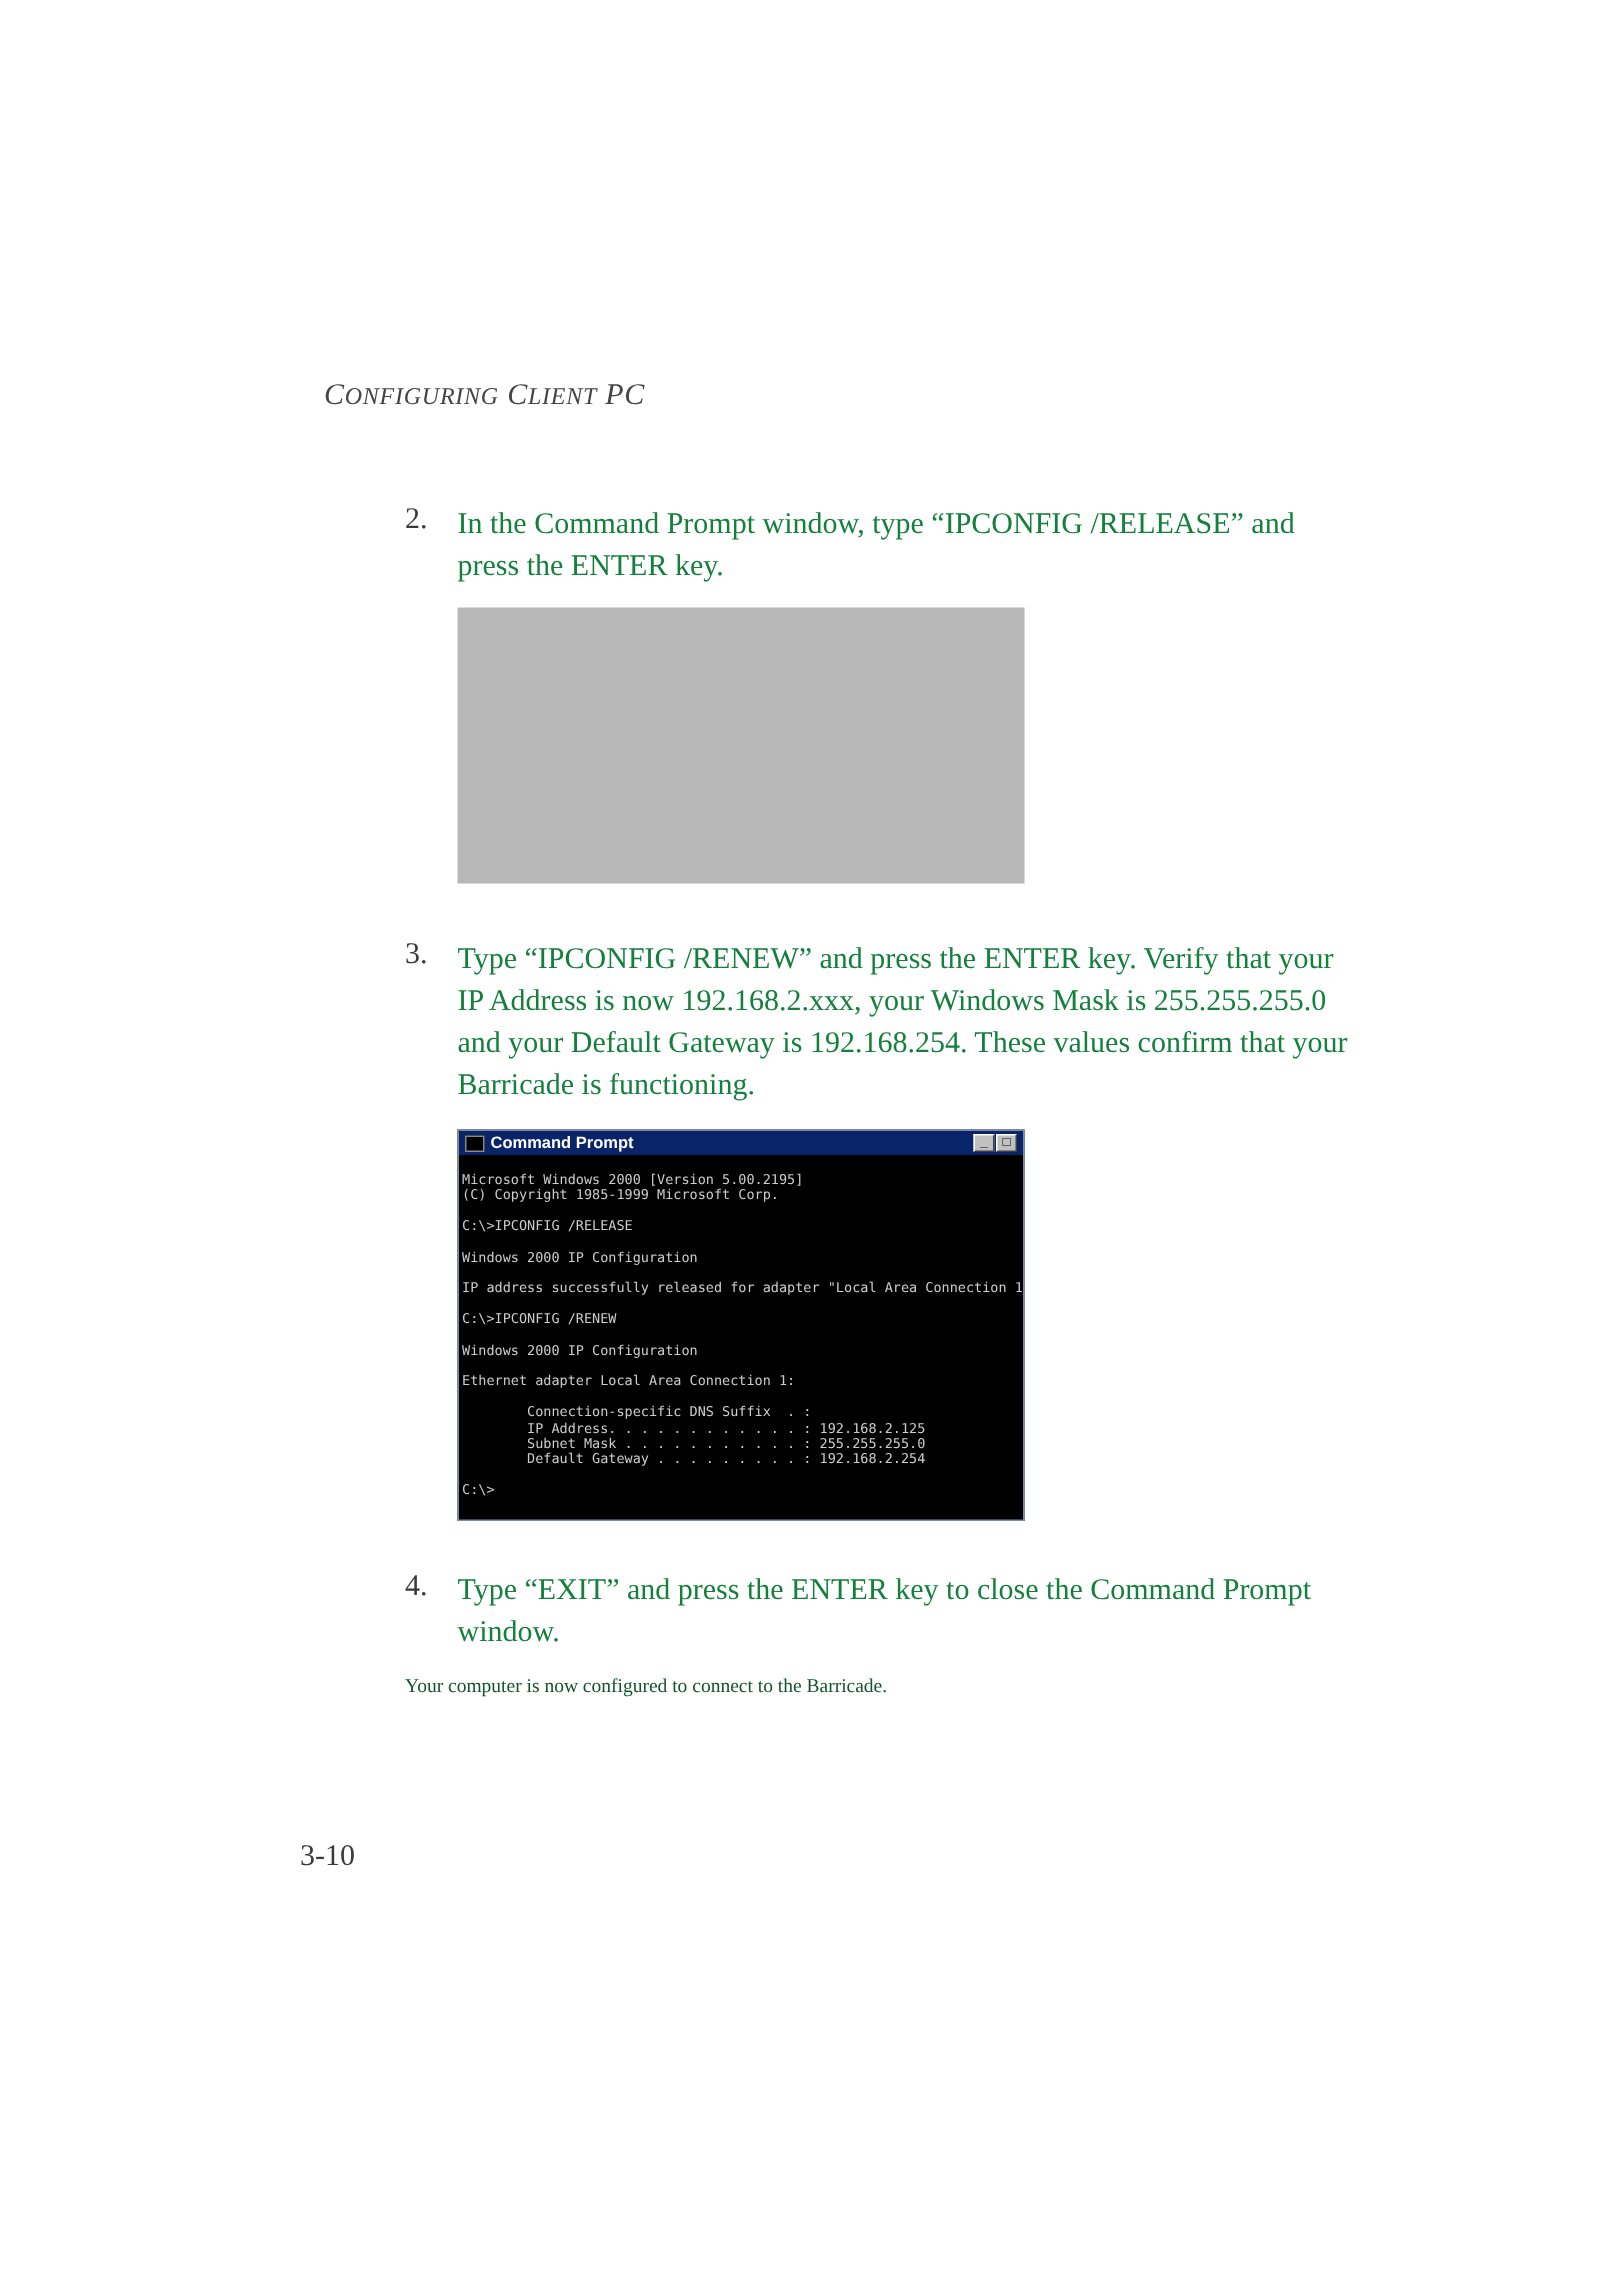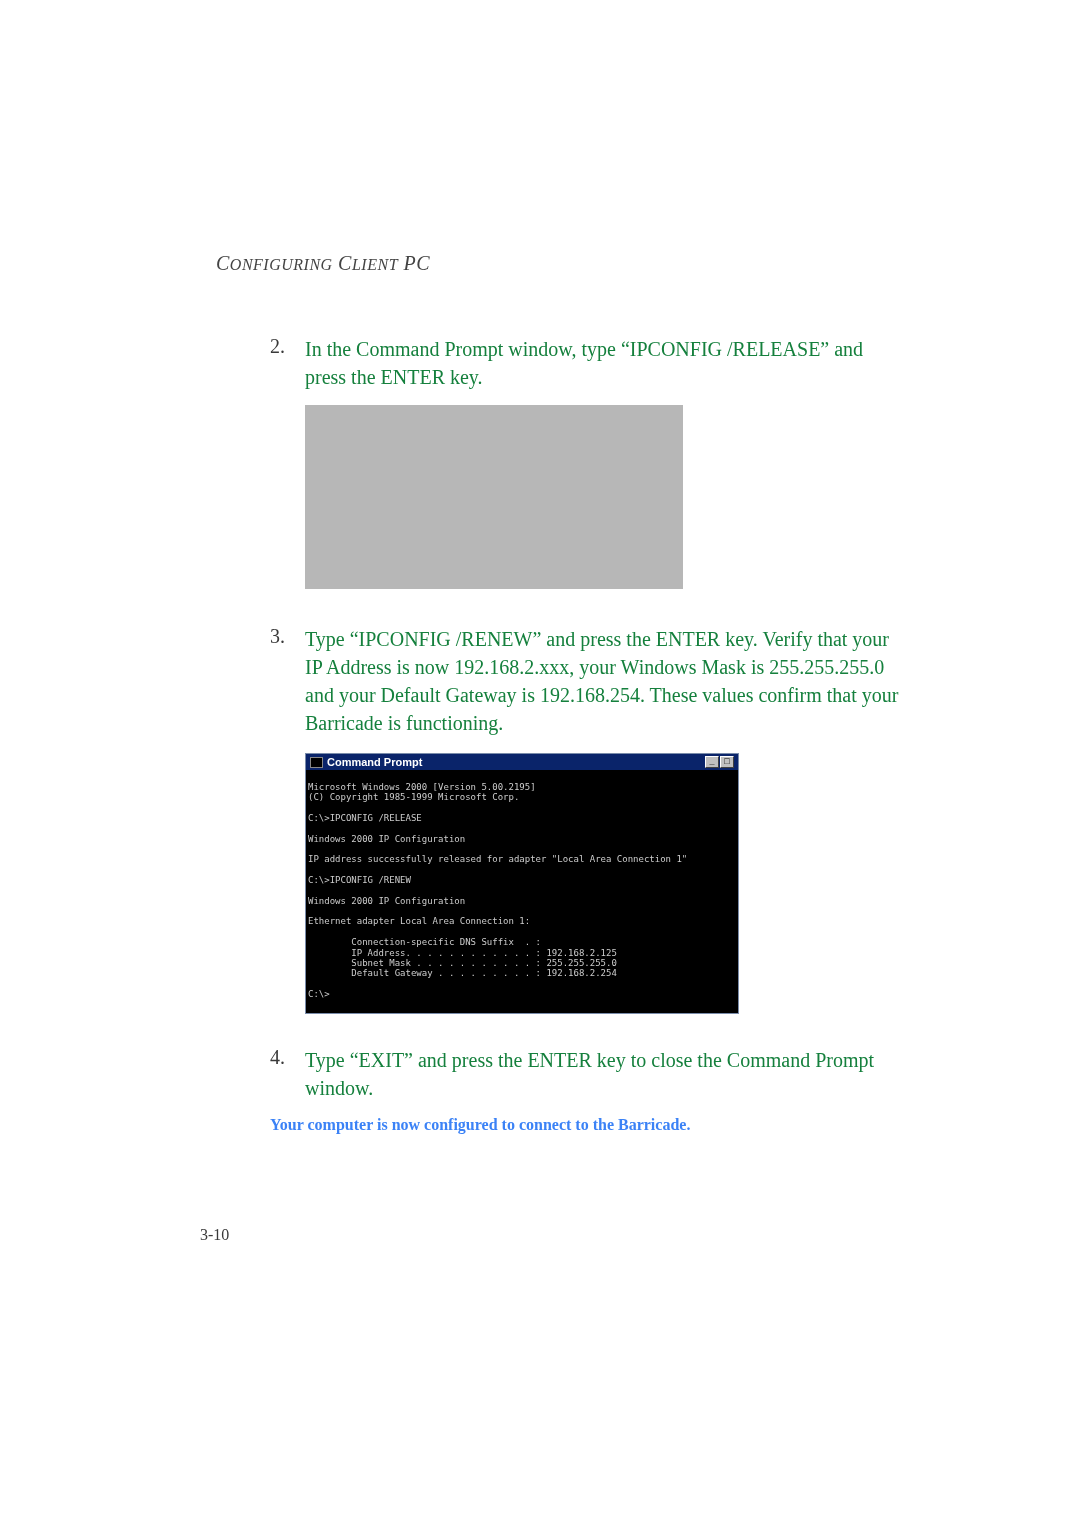--- a/index.html
+++ b/index.html
@@ -48,21 +48,21 @@
     .content-indent {
       margin-left: 89px;
     }
     .img-placeholder {
       width: 378px;
       height: 184px;
       background: #b7b7b7;
       margin: 10px 0 36px 0;
     }
     .cmd-window {
-      width: 434px;
+      width: 378px;
       margin: 16px 0 32px 0;
       font-family: "Lucida Console", monospace;
       font-size: 9px;
       background: #000;
       color: #ccc;
       border: 1px solid #7a8caa;
     }
     .cmd-titlebar {
       background: #0a246a;
       color: #fff;
@@ -104,31 +104,30 @@
       font-family: Arial, sans-serif;
       font-weight: bold;
     }
     .cmd-body {
       padding: 12px 2px 14px 2px;
       white-space: pre;
       line-height: 1.15;
       overflow: hidden;
     }
     .closing {
-      font-size: 16px;
-      color: #3b82f6;
+      font-size: 13px;
+      color: #14532d;
       margin-left: 54px;
       margin-top: 8px;
-      font-weight: bold;
     }
     .page-number {
       position: absolute;
       left: 200px;
       top: 1226px;
-      font-size: 16px;
+      font-size: 20px;
       color: #3a3a3a;
     }
     b { font-weight: normal; }
   </style>
 </head>
 <body>
 
 <div class="page">
 
   <div class="header-title">

